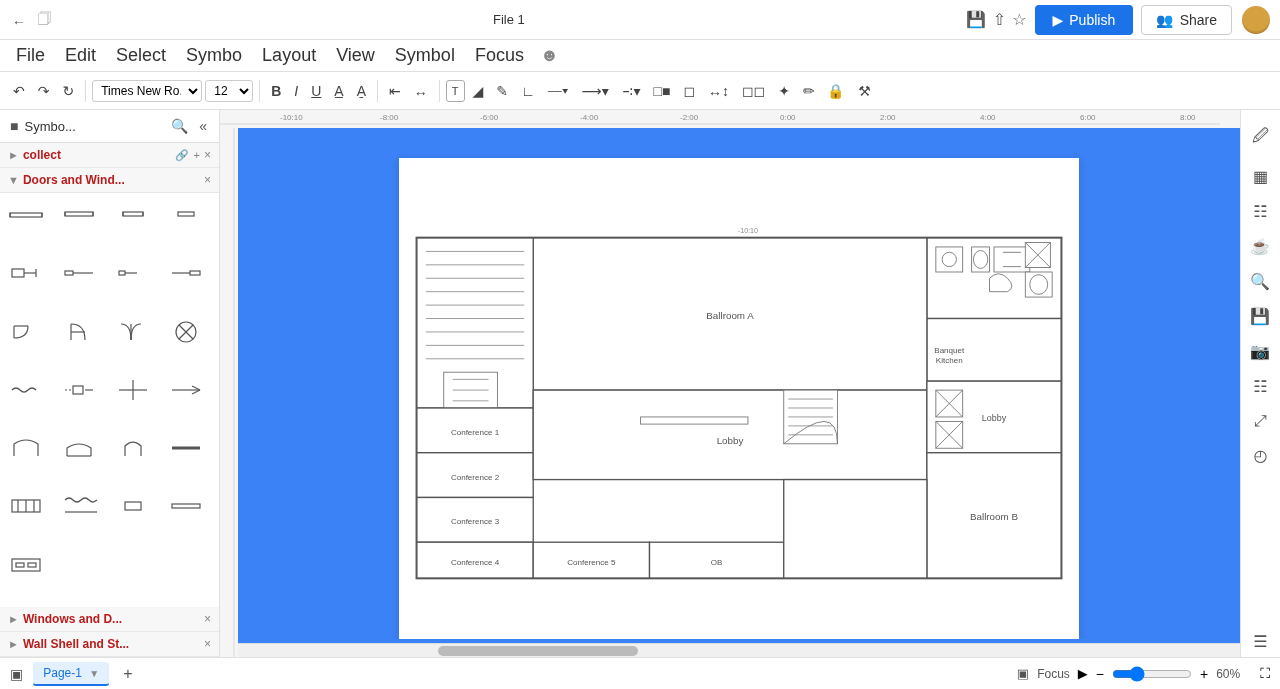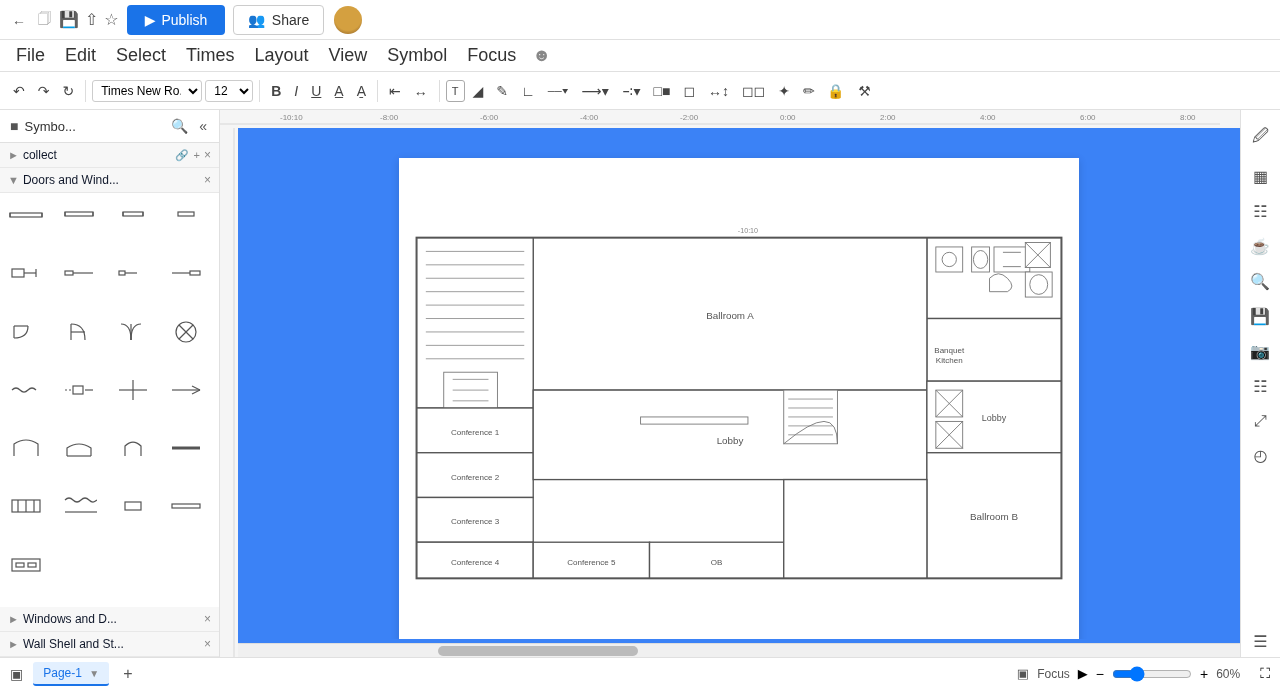--- a/index.html
+++ b/index.html
@@ -54,21 +54,21 @@
       display: flex; align-items: center; padding: 6px 10px; border-bottom: 1px solid #e0e0e0;
       gap: 6px;
     }
     .panel-title { font-size: 13px; font-weight: 400; flex: 1; color: #333; }
     .panel-icon-btn { background: none; border: none; cursor: pointer; color: #555; font-size: 14px; padding: 2px; }
 
     .section-header {
       display: flex; align-items: center; padding: 5px 8px;
       background: #f7f7f7; border-bottom: 1px solid #e8e8e8; cursor: pointer;
     }
-    .section-title { font-size: 12px; color: #0f172a; flex: 1; }
+    .section-title { font-size: 12px; color: #b91c1c; flex: 1; font-weight: bold; }
     .section-close { background: none; border: none; cursor: pointer; color: #888; font-size: 12px; }
     .section-link { background: none; border: none; cursor: pointer; color: #888; font-size: 11px; margin-right: 4px; }
 
     .symbols-grid {
       display: grid; grid-template-columns: repeat(4, 1fr); gap: 2px;
       padding: 4px; overflow-y: auto; flex: 1;
     }
     .symbol-item {
       display: flex; align-items: center; justify-content: center;
       width: 44px; height: 36px; cursor: pointer; border-radius: 2px;
@@ -116,20 +116,21 @@
       display: flex; align-items: center; padding: 5px 8px;
       background: #f7f7f7; border-bottom: 1px solid #e8e8e8; cursor: pointer;
     }
   </style>
 </head>
 <body>
 
 <div id="title-bar">
   <button class="nav-btn">←</button>
   <span style="color:#888;font-size:13px;">🗍</span>
+  <span class="file-name">File 1</span>
   <div class="title-icons">
     <span title="Save">💾</span>
     <span title="Share file">⇧</span>
     <span>☆</span>
   </div>
   <button class="publish-btn">
     <span>▶</span>
     <span>Publish</span>
   </button>
   <button class="share-btn">
@@ -138,21 +139,21 @@
   </button>
   <div class="avatar">
       <div class="avatar-img"></div>
     </div>
 </div>
 
 <div id="menu-bar">
   <button class="menu-item">File</button>
   <button class="menu-item">Edit</button>
   <button class="menu-item">Select</button>
-  <button class="menu-item">Times</button>
+  <button class="menu-item">Symbo</button>
   <button class="menu-item">Layout</button>
   <button class="menu-item">View</button>
   <button class="menu-item">Symbol</button>
   <button class="menu-item">Focus</button>
   <span style="font-size:18px;color:#888;cursor:pointer;padding:0 4px;">☻</span>
 </div>
 
 <div id="toolbar">
   <button class="tb-btn" title="Undo">↶</button>
   <button class="tb-btn" title="Redo">↷</button>

